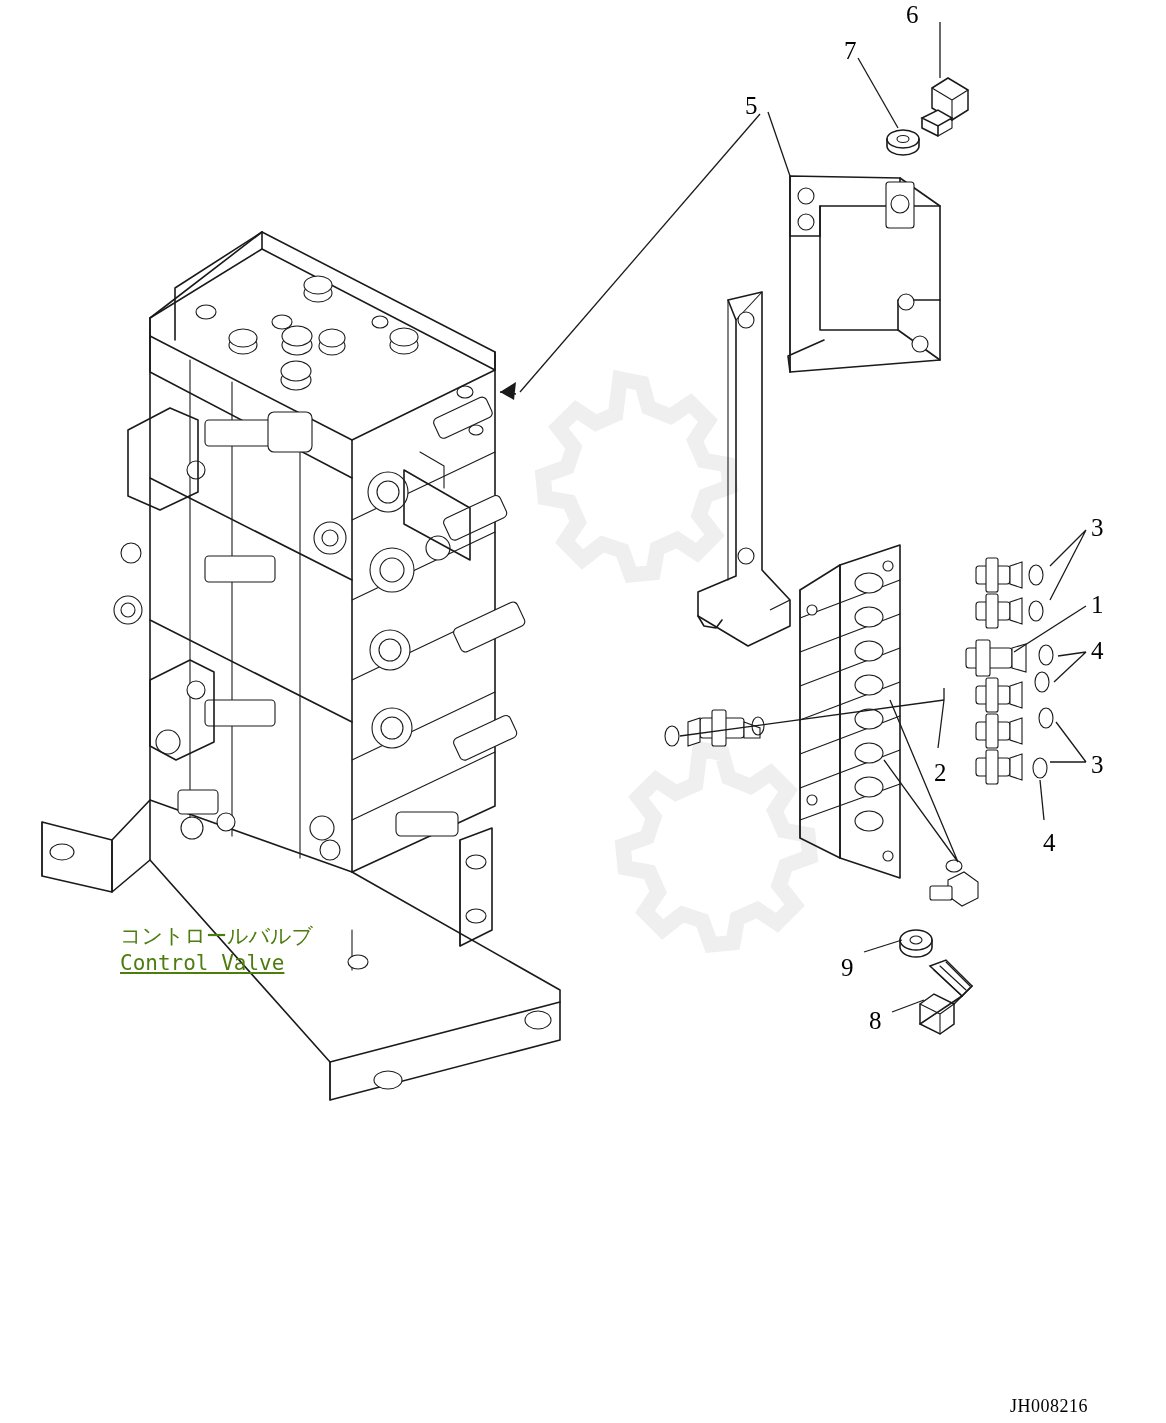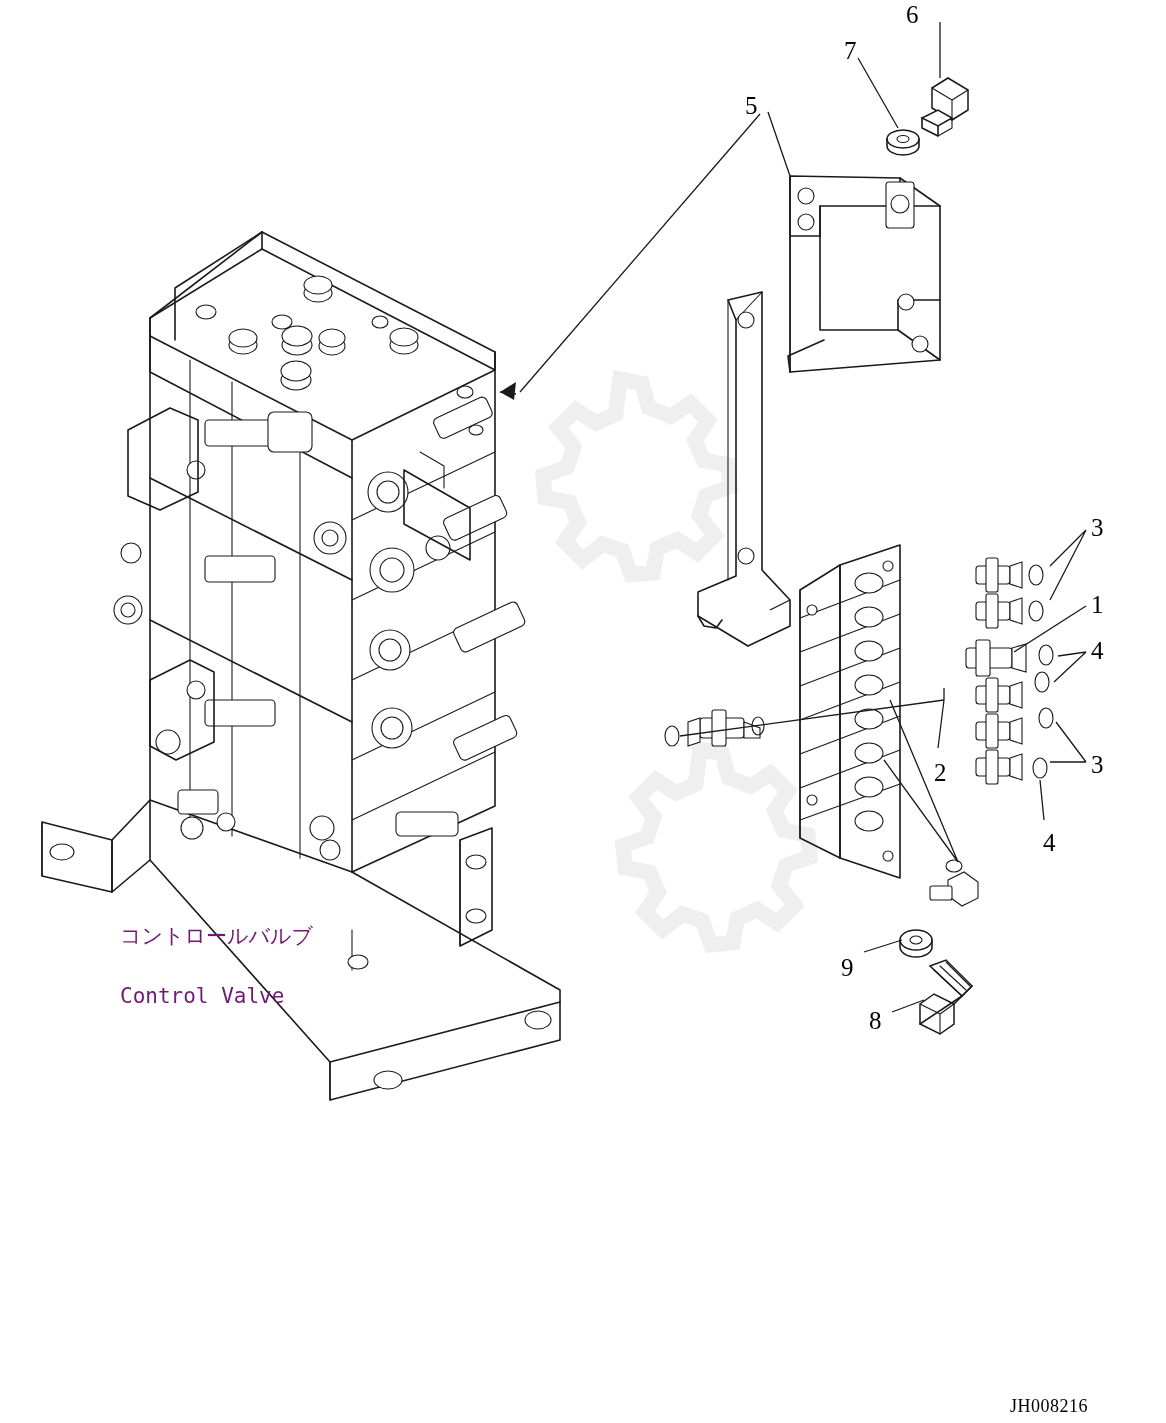--- a/index.html
+++ b/index.html
@@ -29,21 +29,21 @@
     font-family: "Liberation Serif", serif;
     font-size: 25px;
     color: #000000;
     line-height: 1;
     user-select: none;
   }
   .caption {
     position: absolute;
     font-family: "DejaVu Sans Mono", monospace;
     font-size: 21px;
-    color: #701a75;
+    color: #4d7c0f;
     line-height: 1.35;
     white-space: pre;
   }
   .partnum {
     position: absolute;
     font-family: Liberation Serif, serif;
     font-size: 18px;
     color: #000000;
     letter-spacing: 0.5px;
   }
@@ -362,18 +362,18 @@
   <div class="callout" style="left:1091px; top:515px;">3</div>
   <div class="callout" style="left:1091px; top:592px;">1</div>
   <div class="callout" style="left:1091px; top:638px;">4</div>
   <div class="callout" style="left:934px; top:760px;">2</div>
   <div class="callout" style="left:1091px; top:752px;">3</div>
   <div class="callout" style="left:1043px; top:830px;">4</div>
   <div class="callout" style="left:841px; top:955px;">9</div>
   <div class="callout" style="left:869px; top:1008px;">8</div>
 
   <div class="caption" style="left:120px; top:922px;">コントロールバルブ</div>
-  <div class="caption" style="left:120px; top:982px;">Control Valve</div>
+  <div class="caption" style="left:120px; top:949px;text-decoration:underline;">Control Valve</div>
 
   <div class="partnum" style="left:1010px; top:1396px;">JH008216</div>
 
 
 </div>
 
 </body></html>

